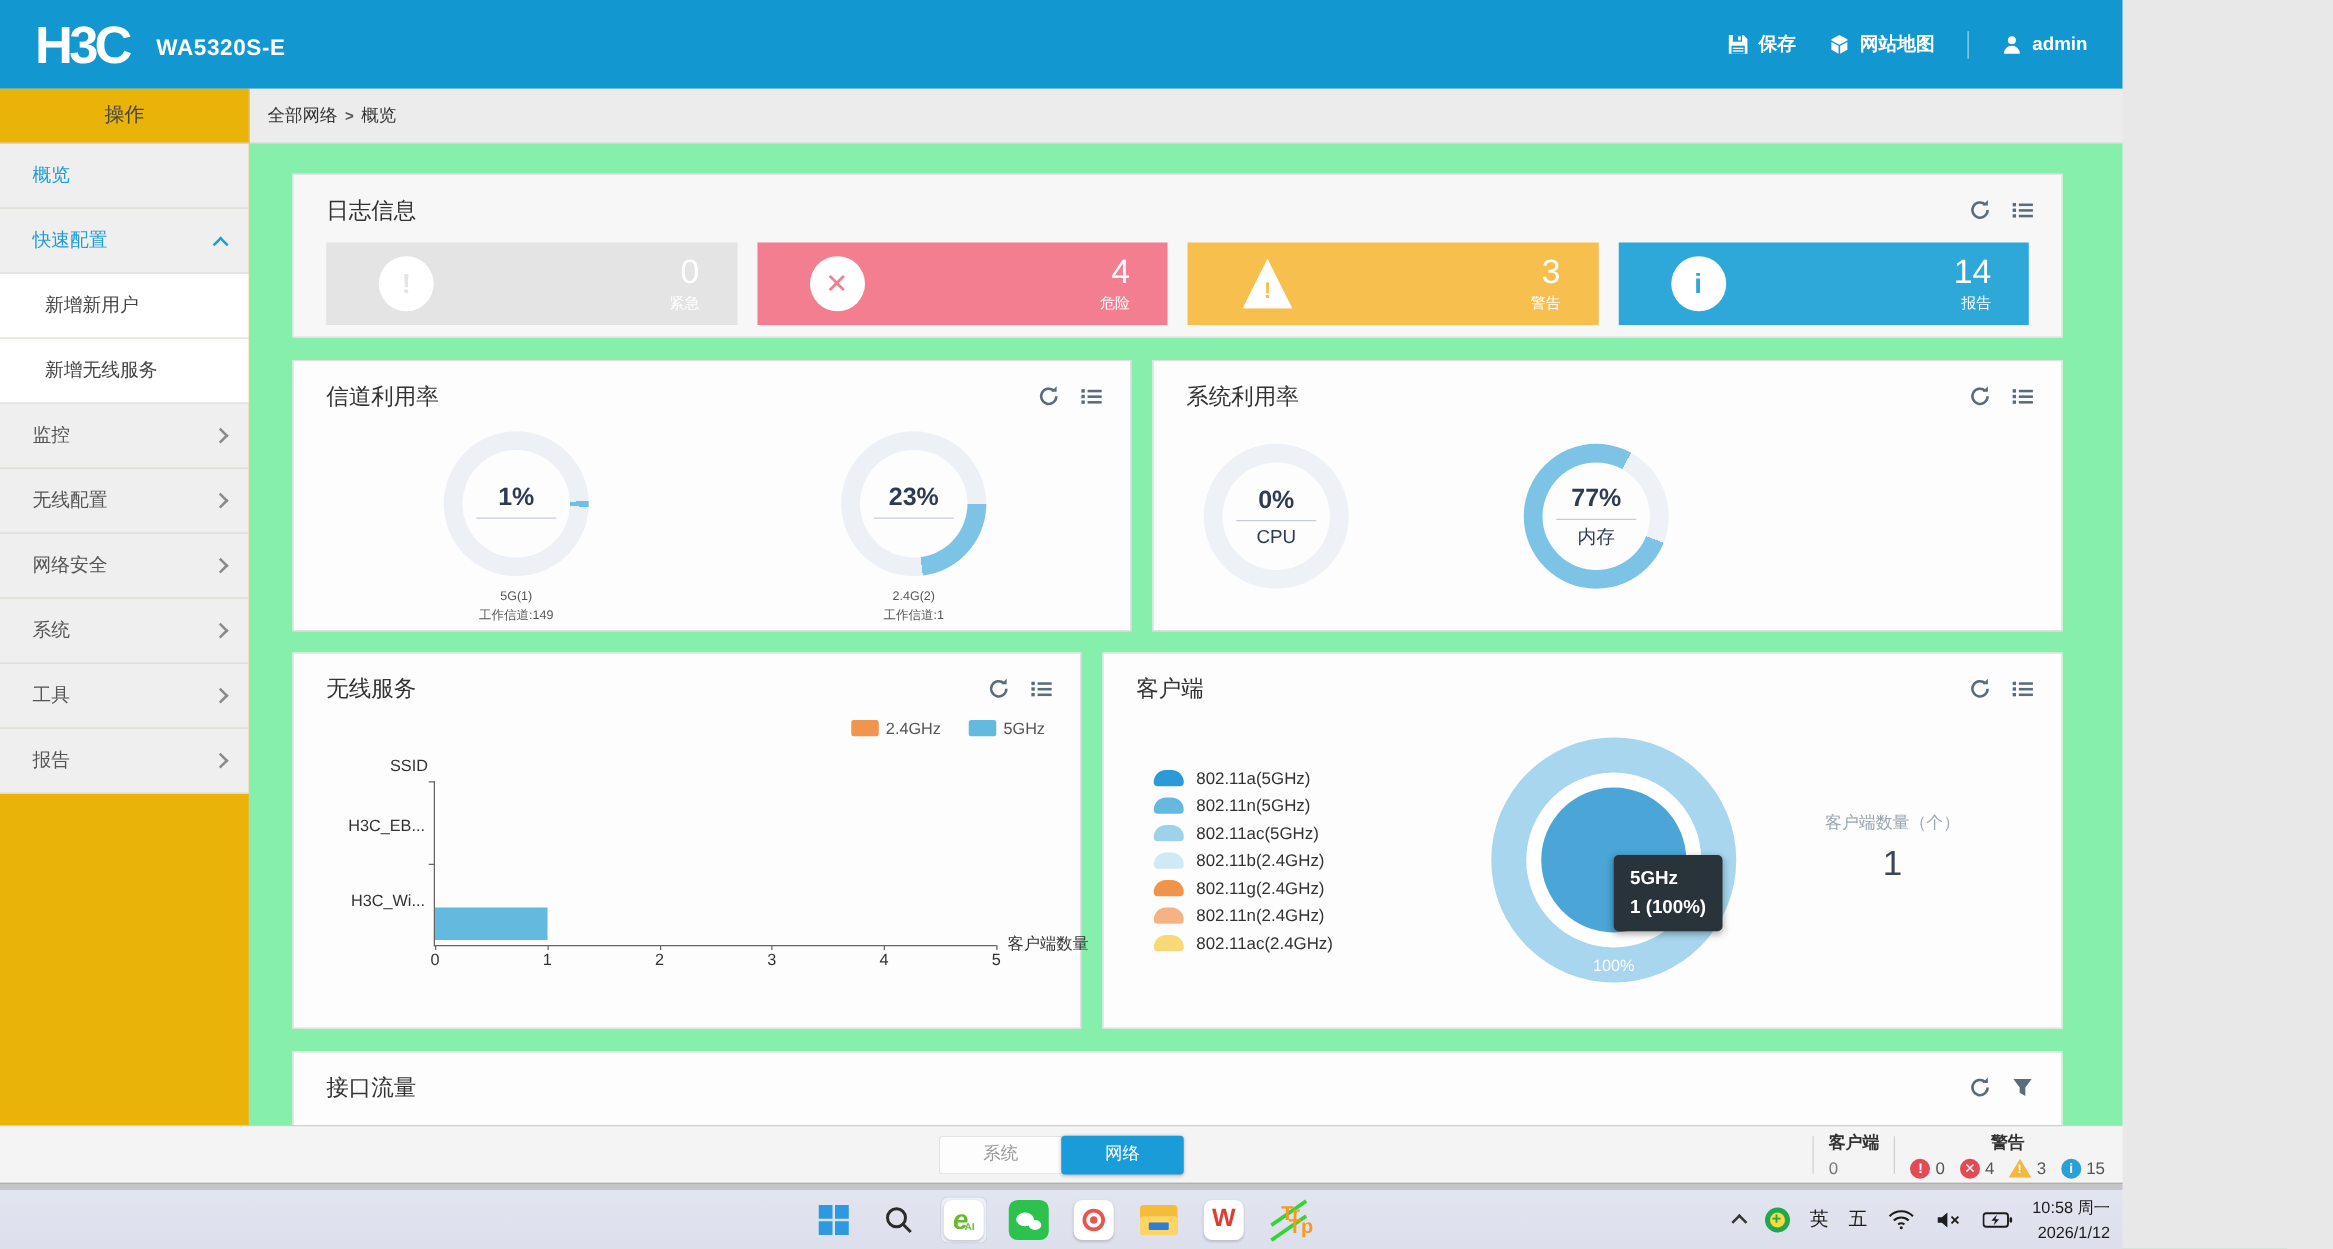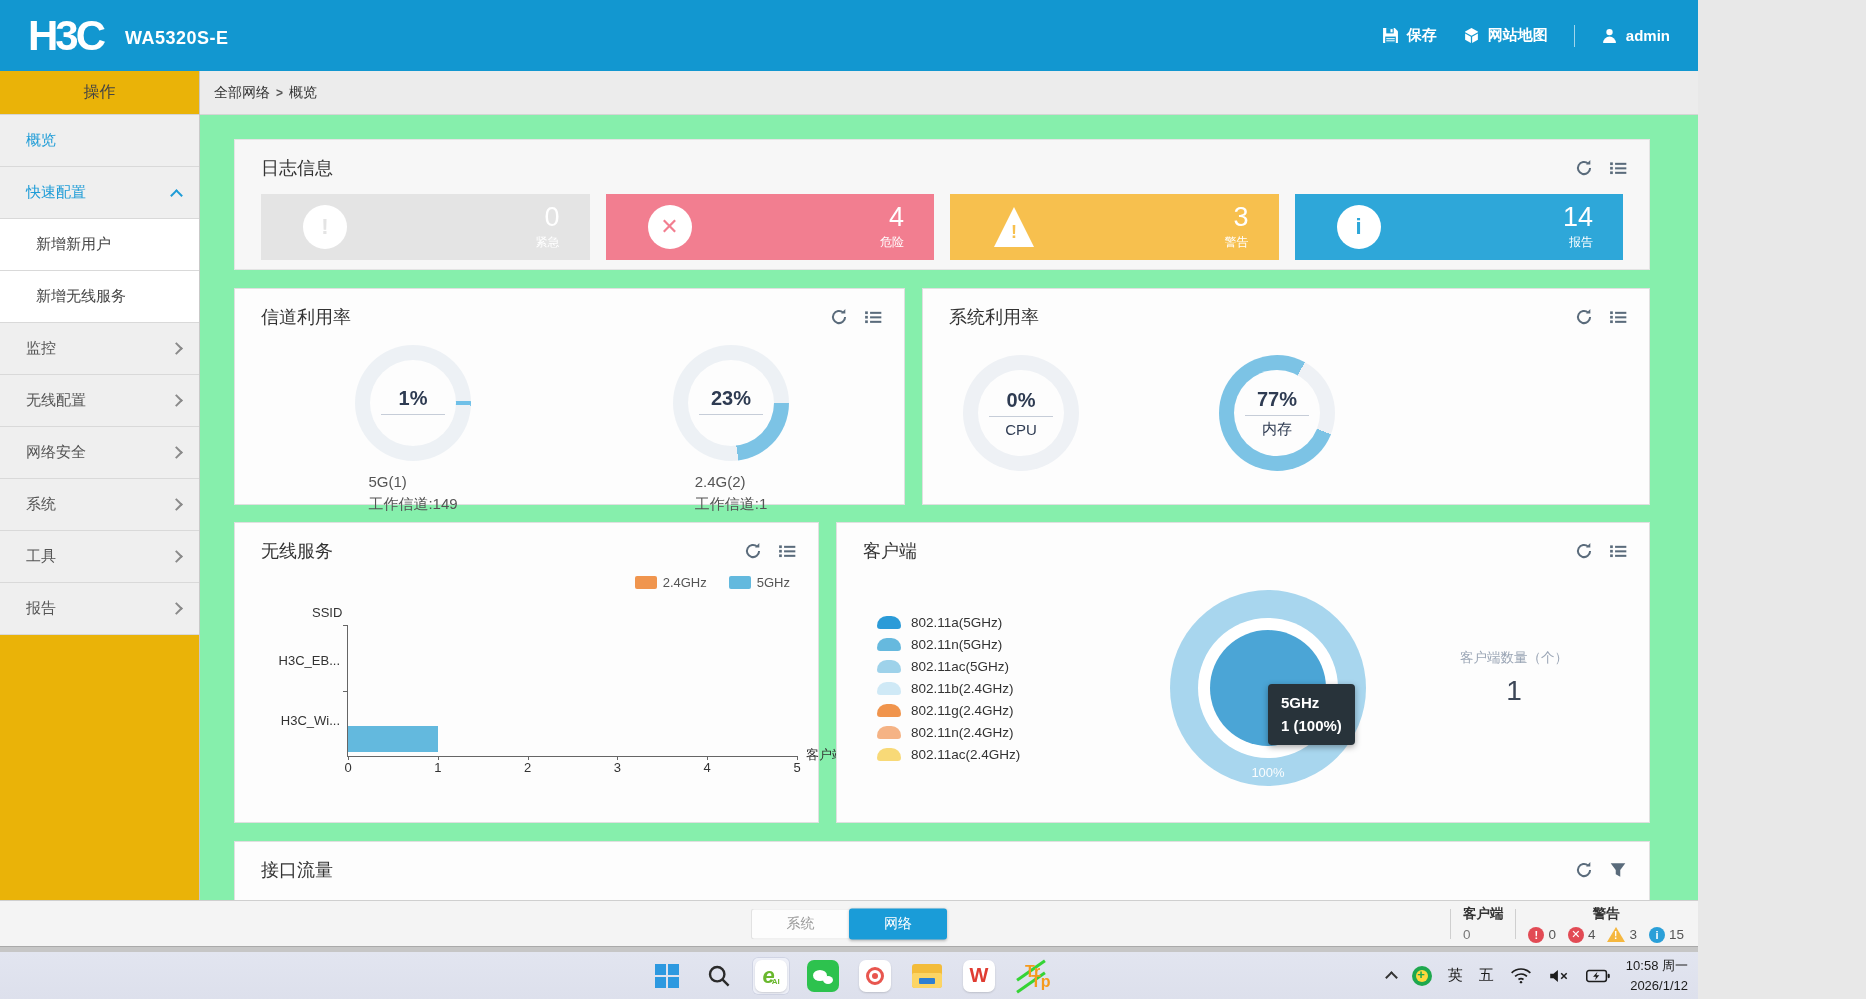--- a/index.html
+++ b/index.html
@@ -63,21 +63,21 @@
   .donut::after { content:""; position:absolute; inset:15px; border-radius:50%; background:#fdfdfd; }
   .donut .d-txt { position:absolute; inset:15px; z-index:1; display:flex; flex-direction:column; align-items:center; justify-content:center; }
   .d-pct { font-size:20px; font-weight:700; color:#2e3b52; }
   .d-line { width:64px; height:1px; background:#c6cdd8; margin:4px 0; }
   .d-sub { font-size:15px; color:#2e3b52; }
   .g-1  { background:conic-gradient(#edf1f5 0% 24.4%, #6fc0e8 24.4% 25.7%, #edf1f5 25.7% 100%); }
   .g-23 { background:conic-gradient(#edf1f5 0% 25%, #7cc3e5 25% 48%, #edf1f5 48% 100%); }
   .g-0  { background:#eef1f5; }
   .g-77 { background:conic-gradient(#7cc3e5 0% 8%, #eef1f5 8% 31%, #7cc3e5 31% 100%); }
   .gauge-block { display:flex; flex-direction:column; align-items:center; }
-  .gauge-cap { margin-top:10px; font-size:15px; color:#555; line-height:1.45; }
+  .gauge-cap { margin-top:10px; text-align:center; font-size:10px; color:#555; line-height:1.45; }
 
   .channel .gauges { justify-content:space-between; padding:6px 115px 0 120px; }
   .system-body { display:flex; padding:10px 30px 0 40px; align-items:flex-start; }
   .system-body .gauges { gap:140px; }
   .sys-info { margin-left:130px; margin-top:4px; font-size:13.5px; }
   .sys-row { display:flex; margin-bottom:17px; }
   .sys-lbl { width:115px; color:#8d98a8; }
   .sys-val { color:#7fafd6; }
 
   
@@ -88,21 +88,21 @@
   .plot .ylab { position:absolute; left:-36px; top:-20px; font-size:13px; color:#333; }
   .plot .xlab { position:absolute; right:-74px; bottom:-8px; font-size:13px; color:#333; }
   .cat { position:absolute; right:calc(100% + 8px); font-size:13px; color:#333; white-space:nowrap; }
   .ytick { position:absolute; left:-5px; width:5px; height:1px; background:#666; }
   .bar5g { position:absolute; left:0; bottom:4px; height:26px; background:#63b9de; }
   .xticks { position:absolute; left:0; right:0; top:100%; }
   .xticks span { position:absolute; top:4px; transform:translateX(-50%); font-size:13px; color:#333; }
   .xtickmark { position:absolute; top:100%; width:1px; height:4px; background:#666; }
 
   
-  .cl-body { display:flex; align-items:center; padding:0 10px 0 40px; height:230px;gap:23px; }
+  .cl-body { display:flex; align-items:center; padding:0 10px 0 40px; height:230px; }
   .cl-legend { width:270px; font-size:13.5px; color:#333; }
   .cl-li { display:flex; align-items:center; margin:7px 0; cursor:pointer; }
   .fan { width:24px; height:13px; border-radius:12px 12px 4px 4px; margin-right:10px; display:inline-block; }
   .big-donut { width:196px; height:196px; border-radius:50%; background:#a8d6ee; position:relative; margin:0 auto; }
   .big-donut .gap { position:absolute; inset:28px; border-radius:50%; background:#fff; }
   .big-donut .disc { position:absolute; inset:40px; border-radius:50%; background:#4ba5d6; }
   .ring-lbl { position:absolute; left:0; right:0; bottom:6px; text-align:center; color:rgba(255,255,255,.95); font-size:13px; z-index:2; }
   .cl-tip { position:absolute; left:50%; top:48%; background:#28333a; color:#fff; border-radius:4px; padding:7px 13px; font-size:15px; font-weight:700; line-height:1.55; z-index:3; box-shadow:0 2px 6px rgba(0,0,0,.35); white-space:nowrap; }
   .cl-donut-wrap { flex:1; }
   .cl-count { width:250px; text-align:center; margin-top:-20px; }

